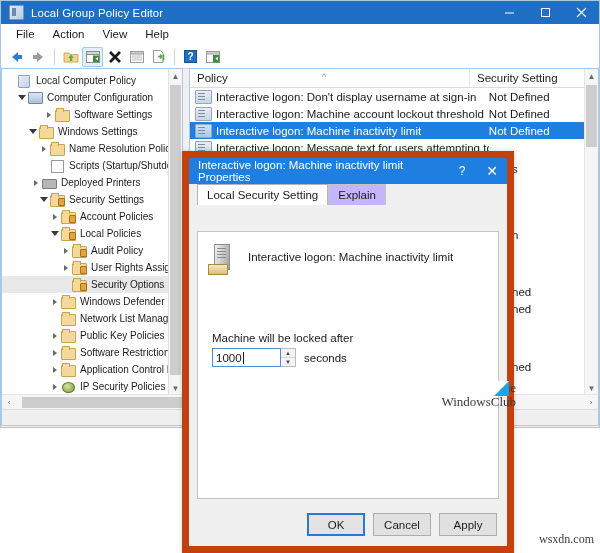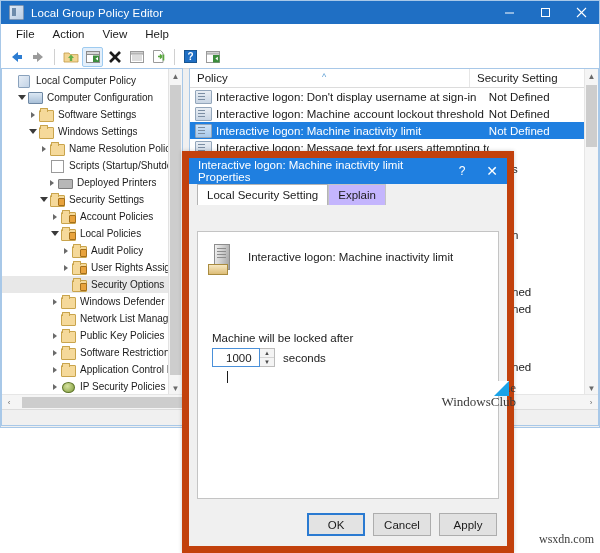--- a/index.html
+++ b/index.html
@@ -228,22 +228,22 @@
   }
   .srv-icon .base {
     position:absolute; left:0; bottom:1px; width:18px; height:9px;
     background:linear-gradient(180deg,#f7e8c2,#ddbd77); border:1px solid #a98b3f;
   }
   .policy-title { font-size:11.5px; color:#1b1b1b; padding-top:7px; }
   .field-block { padding: 56px 0 0 14px; }
   .field-label { font-size:11.5px; color:#1b1b1b; margin-bottom:4px; }
   .spin-row { display:flex; align-items:center; }
   .spin-box {
-    width:48px; height:19px; border:1px solid #4a90d9; background:#ffffff;
-    font-size:11.5px; color:#1b1b1b; padding: 0 13px; line-height:19px; box-sizing:border-box;
+    width:69px; height:19px; border:1px solid #4a90d9; background:#ffffff;
+    font-size:11.5px; color:#1b1b1b; padding: 0 3px; line-height:19px; box-sizing:border-box;
     position:relative;
   }
   .caret { display:inline-block; width:1px; height:12px; background:#1b1b1b; vertical-align:-2px; margin-left:1px;}
   .spin-btns {
     width:15px; height:19px; border:1px solid #bcbcbc; border-left:none; box-sizing:border-box;
     background:#f4f4f4; display:flex; flex-direction:column;
   }
   .spin-btns .up, .spin-btns .dn {
     flex:1; display:flex; align-items:center; justify-content:center; font-size:6px; color:#4a4a4a;
   }
@@ -400,21 +400,21 @@
               </div>
               <div class="tree-row" style="padding-left: 14px;">
                 <span class="tw">
                   <i class="chev open"></i>
                 </span>
                 <span class="ic">
                   <i class="icon-comp"></i>
                 </span>
                 <span class="tree-label">Computer Configuration</span>
               </div>
-              <div class="tree-row" style="padding-left: 25px;">
+              <div class="tree-row" style="padding-left: 25px; margin-left: 16px;">
                 <span class="tw">
                   <i class="chev"></i>
                 </span>
                 <span class="ic">
                   <i class="folder"></i>
                 </span>
                 <span class="tree-label">Software Settings</span>
               </div>
               <div class="tree-row" style="padding-left: 25px;">
                 <span class="tw">
@@ -434,21 +434,21 @@
                 </span>
                 <span class="tree-label">Name Resolution Policy</span>
               </div>
               <div class="tree-row" style="padding-left: 36px;">
                 <span class="tw"></span>
                 <span class="ic">
                   <i class="icon-script"></i>
                 </span>
                 <span class="tree-label">Scripts (Startup/Shutdown)</span>
               </div>
-              <div class="tree-row" style="padding-left: 44px;">
+              <div class="tree-row" style="padding-left: 28px;">
                 <span class="tw">
                   <i class="chev"></i>
                 </span>
                 <span class="ic">
                   <i class="icon-printer"></i>
                 </span>
                 <span class="tree-label">Deployed Printers</span>
               </div>
               <div class="tree-row" style="padding-left: 36px;">
                 <span class="tw">

